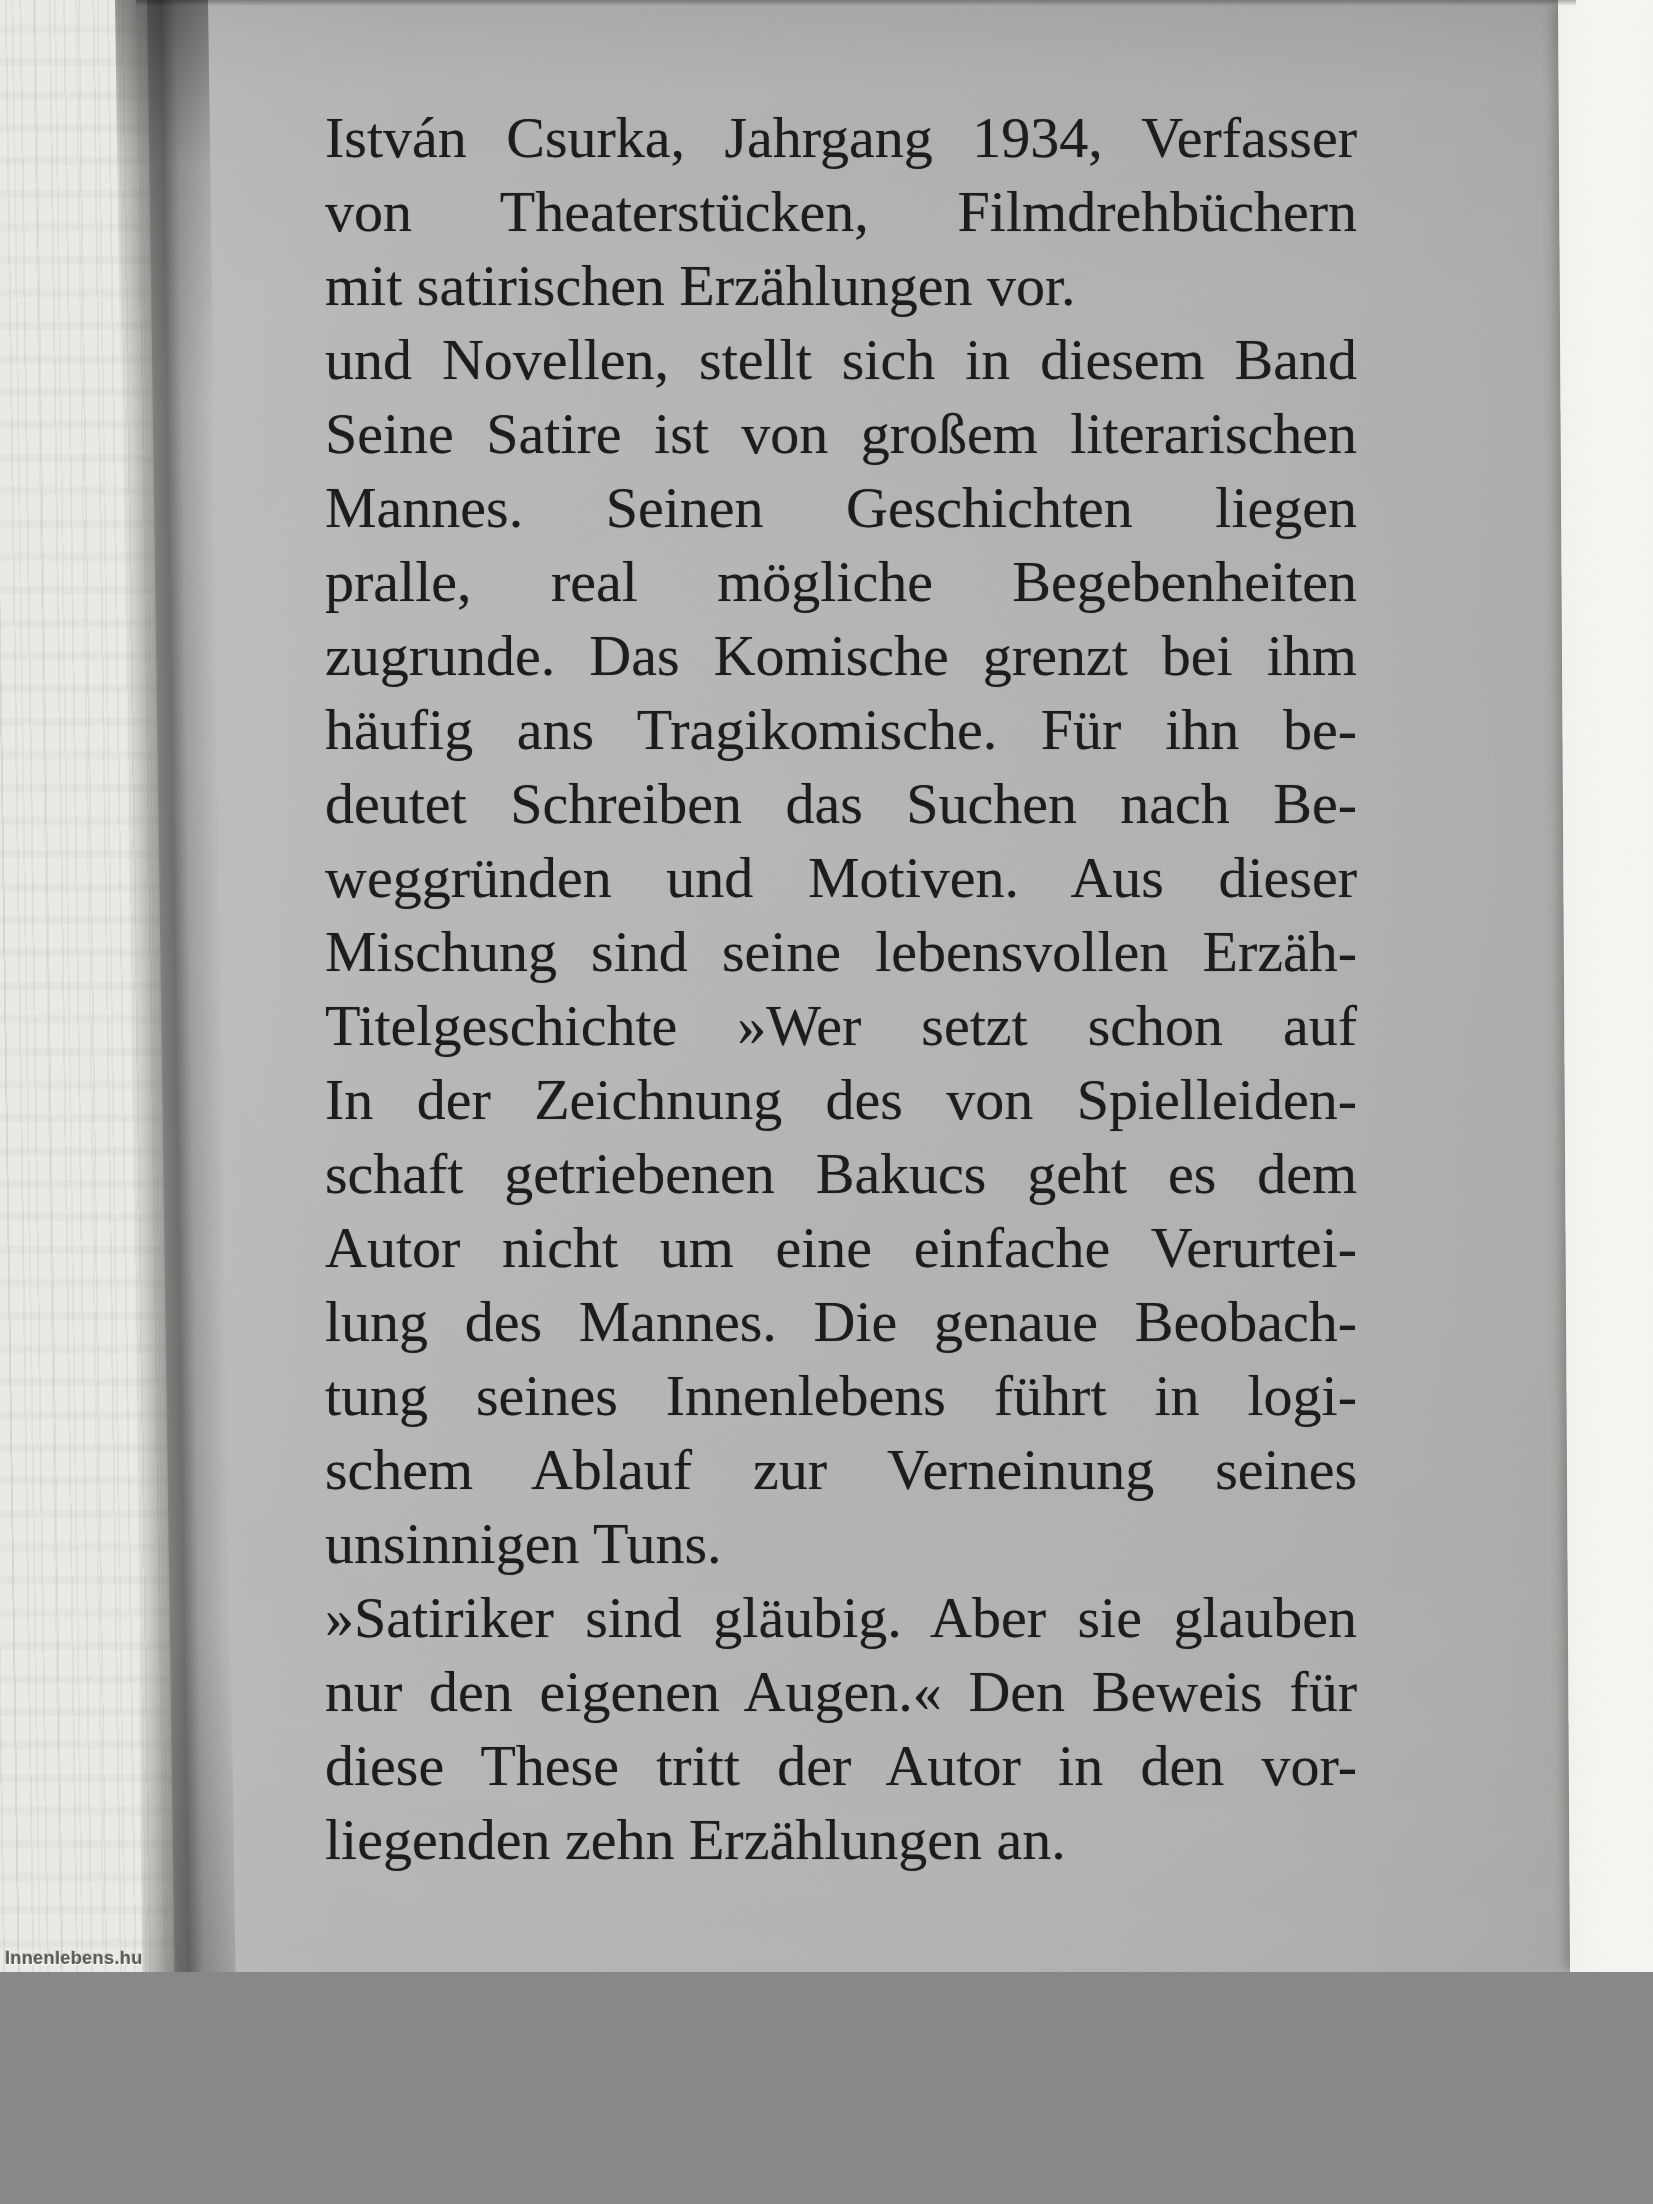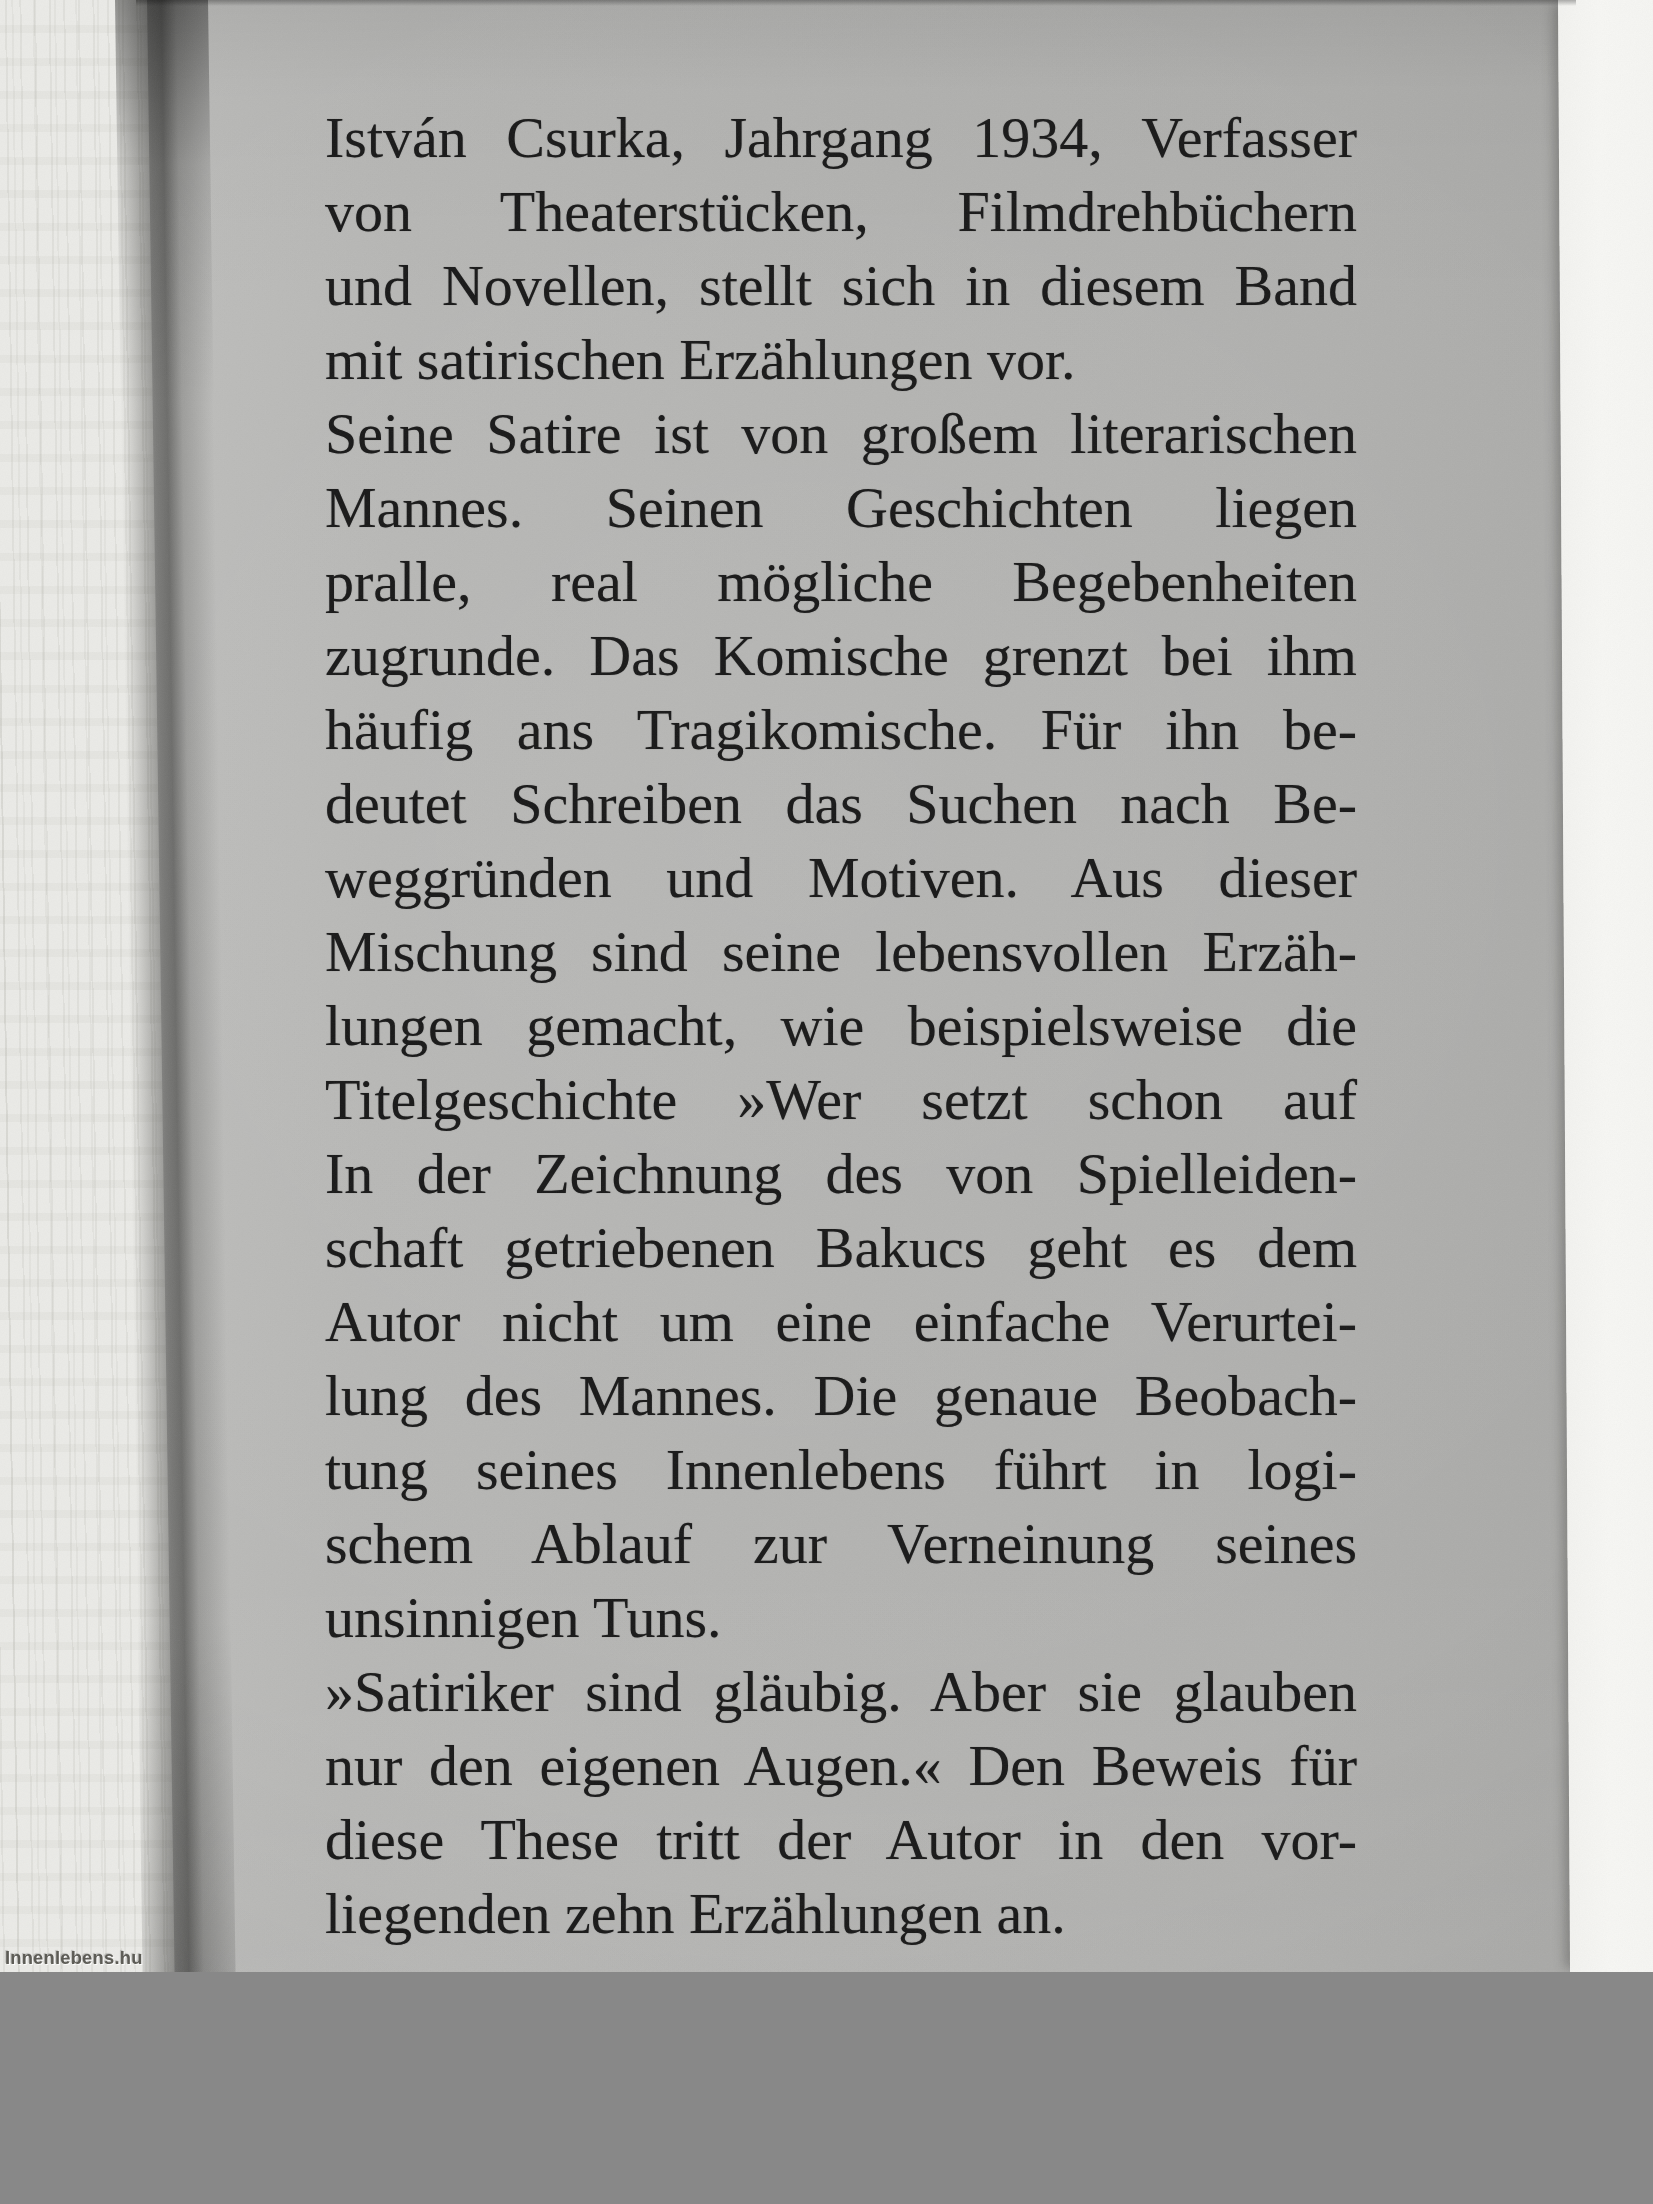--- a/index.html
+++ b/index.html
@@ -97,31 +97,30 @@
   <div class="flap"></div>
   <div class="vignette"></div>
   <div class="left-paper"></div>
   <div class="gutter"></div>
   <div class="right-paper"></div>
   <div class="top-edge"></div>
 
   <div class="text-block">
       <div class="text-line">István Csurka, Jahrgang 1934, Verfasser</div>
       <div class="text-line">von Theaterstücken, Filmdrehbüchern</div>
+      <div class="text-line para-last">mit satirischen Erzählungen vor.</div>
       <div class="text-line">und Novellen, stellt sich in diesem Band</div>
-      <div class="text-line para-last">mit satirischen Erzählungen vor.</div>
       <div class="text-line">Seine Satire ist von großem literarischen</div>
       <div class="text-line">Mannes. Seinen Geschichten liegen</div>
       <div class="text-line">pralle, real mögliche Begebenheiten</div>
       <div class="text-line">zugrunde. Das Komische grenzt bei ihm</div>
       <div class="text-line">häufig ans Tragikomische. Für ihn be-</div>
       <div class="text-line">deutet Schreiben das Suchen nach Be-</div>
       <div class="text-line">weggründen und Motiven. Aus dieser</div>
       <div class="text-line">Mischung sind seine lebensvollen Erzäh-</div>
-      <div class="text-line">lungen gemacht, wie beispielsweise die</div>
       <div class="text-line">Titelgeschichte »Wer setzt schon auf</div>
       <div class="text-line">In der Zeichnung des von Spielleiden-</div>
       <div class="text-line">schaft getriebenen Bakucs geht es dem</div>
       <div class="text-line">Autor nicht um eine einfache Verurtei-</div>
       <div class="text-line">lung des Mannes. Die genaue Beobach-</div>
       <div class="text-line">tung seines Innenlebens führt in logi-</div>
       <div class="text-line">schem Ablauf zur Verneinung seines</div>
       <div class="text-line para-last">unsinnigen Tuns.</div>
       <div class="text-line">»Satiriker sind gläubig. Aber sie glauben</div>
       <div class="text-line">nur den eigenen Augen.« Den Beweis für</div>

